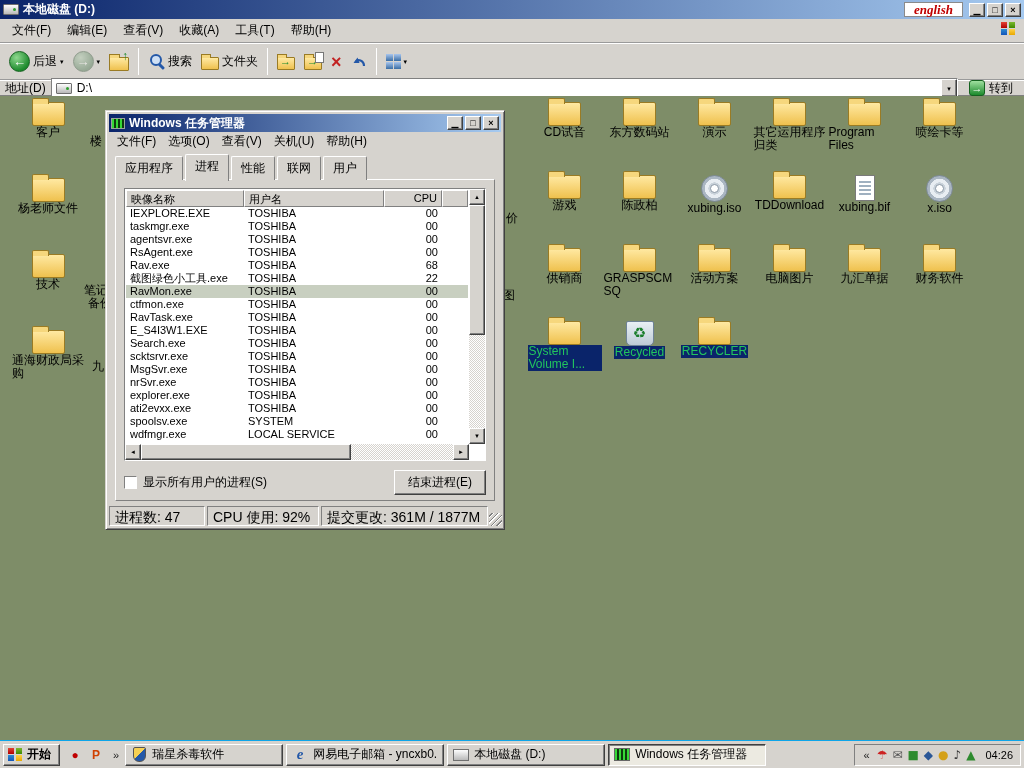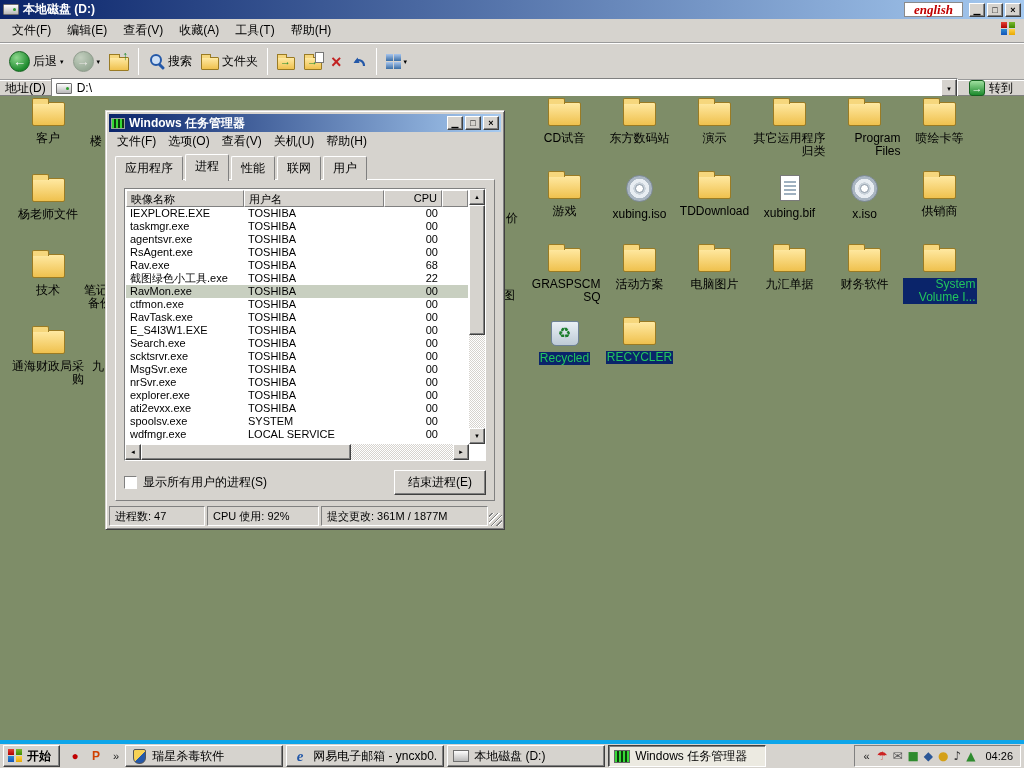--- a/index.html
+++ b/index.html
@@ -71,21 +71,21 @@
     color:#fff; font-size:11px; line-height:14px; text-align:center; }
   .go-icon::before { content:'→'; }
 
   
   .filearea { flex:1; position:relative; background:var(--desktop,#7E8D68); overflow:hidden; }
   .left-col { position:absolute; left:6px; top:6px; width:84px; display:flex; flex-direction:column; }
   .left-col .ditem { height:76px; }
   .grid-col { position:absolute; left:527px; top:6px; width:452px; display:grid; grid-template-columns:repeat(6,75px); grid-auto-rows:73px; }
   .ditem { display:flex; flex-direction:column; align-items:center; cursor:default; }
   .dicon { height:30px; display:flex; align-items:flex-end; justify-content:center; }
-  .dlabel { margin-top:6px; font-size:12px; line-height:13px; text-align:right; max-width:74px; padding:0 1px; word-break:break-word; }
+  .dlabel { margin-top:0; font-size:12px; line-height:13px; text-align:left; max-width:74px; padding:0 1px; word-break:break-word; }
   .ditem.selected .dlabel { background:var(--selection,#0A246A); color:#22c55e; }
   .t-folder { width:33px; height:24px; position:relative; background:linear-gradient(180deg,#FFE9A2,#EFC14E); border:1px solid #9A7B24; border-radius:2px; }
   .t-folder::before { content:''; position:absolute; top:-5px; left:-1px; width:15px; height:5px; background:#F6D77D; border:1px solid #9A7B24; border-bottom:none; border-radius:2px 2px 0 0; }
   .t-cd { width:27px; height:27px; border-radius:50%; border:1px solid #7D8A98; position:relative;
     background:radial-gradient(circle, #F8FAFC 0 14%, #C9D2DA 15% 34%, #E8EDF2 35% 55%, #AAB6C2 56% 100%); }
   .t-cd::after { content:''; position:absolute; left:50%; top:50%; width:7px; height:7px; margin:-4.5px 0 0 -4.5px; border-radius:50%; background:#fff; border:1px solid #8A97A5; }
   .t-doc { width:20px; height:26px; background:#fff; border:1px solid #7A7A7A; position:relative; }
   .t-doc::before { content:''; position:absolute; top:5px; left:3px; right:3px; height:2px; background:#9FB0C0; box-shadow:0 4px 0 #9FB0C0, 0 8px 0 #9FB0C0, 0 12px 0 #9FB0C0; }
   .t-recycle { width:28px; height:25px; background:linear-gradient(#E9F0F5,#BECBD6); border:1px solid #6E8296; border-radius:2px 2px 5px 5px; display:flex; align-items:center; justify-content:center; }
   .t-recycle::before { content:'♻'; color:#1B7E2C; font-size:15px; line-height:1; font-family:"DejaVu Sans",sans-serif; }
@@ -136,28 +136,28 @@
   .vthumb { position:absolute; left:0; top:16px; width:16px; height:130px;
     border:1px solid; border-color:#fff #404040 #404040 #fff; box-shadow:inset -1px -1px 0 #808080; background:var(--chrome,#D6D3CE); }
   .hthumb { position:absolute; top:0; left:16px; width:210px; height:16px;
     border:1px solid; border-color:#fff #404040 #404040 #fff; box-shadow:inset -1px -1px 0 #808080; background:var(--chrome,#D6D3CE); }
   .tm-actions { flex:none; display:flex; align-items:center; justify-content:space-between; margin-top:9px; height:24px; }
   .chk { display:flex; align-items:center; gap:6px; }
   .chk .box { width:13px; height:13px; background:#fff; border:1px solid; border-color:#808080 #fff #fff #808080; flex:none; }
   .btn { padding:3px 13px; font-size:12px; border:1px solid; border-color:#fff #404040 #404040 #fff;
     box-shadow:inset -1px -1px 0 #808080; background:var(--chrome,#D6D3CE); font-family:inherit; }
   .tm-status { height:20px; flex:none; display:flex; gap:2px; margin-top:5px; padding-right:13px; position:relative; }
-  .scell { border:1px solid; border-color:#808080 #fff #fff #808080; font-size:11px; padding:2px 5px; white-space:nowrap; overflow:hidden; }
+  .scell { border:1px solid; border-color:#808080 #fff #fff #808080; font-size:14px; padding:2px 5px; white-space:nowrap; overflow:hidden; }
   .s1 { width:96px; } .s2 { width:112px; } .s3 { flex:1; }
   .grip { position:absolute; right:-1px; bottom:0; width:13px; height:13px;
     background:repeating-linear-gradient(135deg, transparent 0 2px, #808080 2px 3px, #fff 3px 4px); }
 
   
   .taskbar { position:absolute; left:0; right:0; bottom:0; height:28px; background:var(--chrome,#D6D3CE);
-    border-top:4px solid #0ea5e9; display:flex; align-items:center; padding:0 3px; gap:4px; z-index:20; }
+    border-top:1px solid #0ea5e9; display:flex; align-items:center; padding:0 3px; gap:4px; z-index:20; }
   .start { height:22px; display:flex; align-items:center; gap:4px; padding:0 8px 0 4px; font-weight:bold;
     border:1px solid; border-color:#fff #404040 #404040 #fff; box-shadow:inset -1px -1px 0 #808080; background:var(--chrome,#D6D3CE); }
   .ql { display:flex; align-items:center; gap:5px; padding:0 3px; }
   .ql-icon { width:16px; height:16px; font-size:12px; line-height:16px; text-align:center; font-weight:bold; }
   .chev { font-size:11px; color:#222; padding:0 2px; }
   .tasks { display:flex; gap:3px; flex:1; overflow:hidden; }
   .taskbtn { width:158px; flex:none; height:22px; display:flex; align-items:center; gap:5px; padding:0 5px; overflow:hidden;
     border:1px solid; border-color:#fff #404040 #404040 #fff; box-shadow:inset -1px -1px 0 #808080; background:var(--chrome,#D6D3CE); }
   .taskbtn.active { border-color:#404040 #fff #fff #404040; box-shadow:inset 1px 1px 0 #808080; background:#ECEAE1; }
   .tlabel { white-space:nowrap; overflow:hidden; }
@@ -322,20 +322,24 @@
           <div class="ditem">
             <span class="dicon t-folder"></span>
             <span class="dlabel">喷绘卡等</span>
           </div>
 
           <div class="ditem">
             <span class="dicon t-folder"></span>
             <span class="dlabel">游戏</span>
           </div>
 
+          <div class="ditem">
+            <span class="dicon t-folder"></span>
+            <span class="dlabel">陈政柏</span>
+          </div>
 
           <div class="ditem">
             <span class="dicon t-cd"></span>
             <span class="dlabel">xubing.iso</span>
           </div>
 
           <div class="ditem">
             <span class="dicon t-folder"></span>
             <span class="dlabel">TDDownload</span>
           </div>

